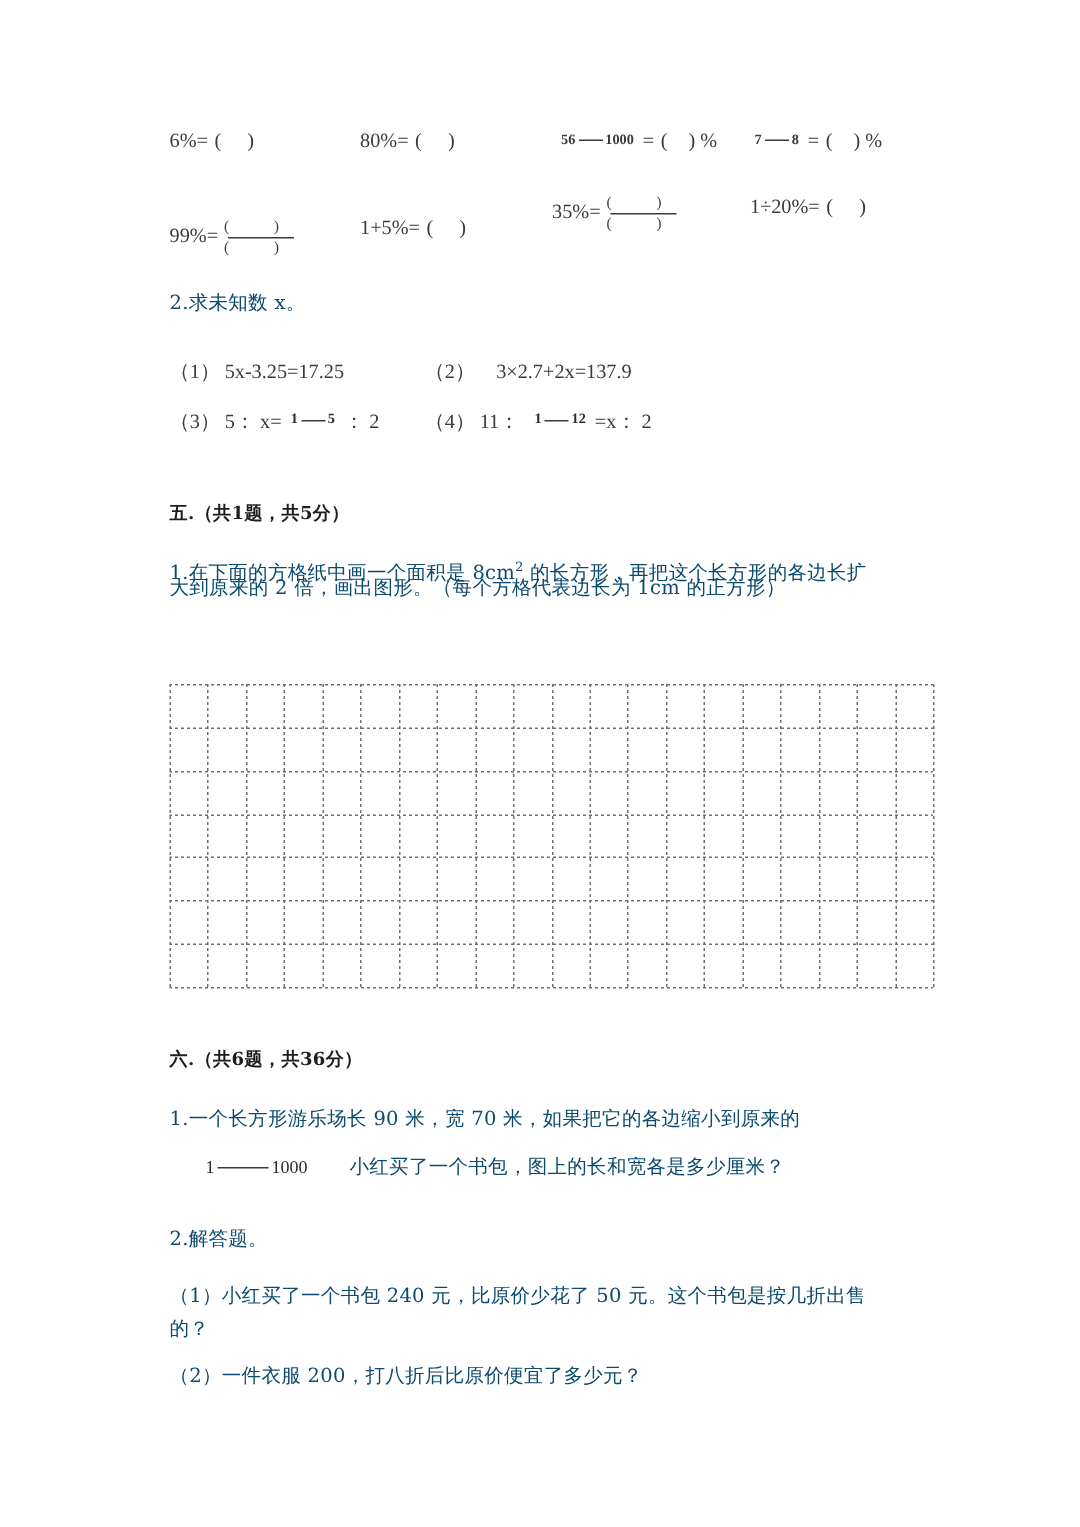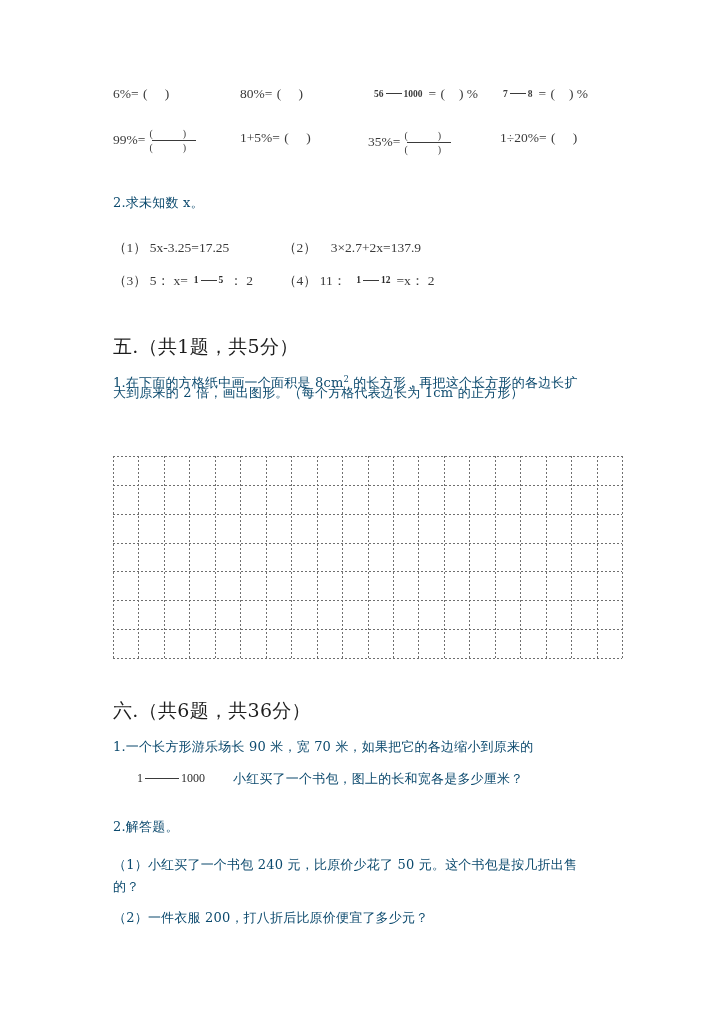--- a/index.html
+++ b/index.html
@@ -21,22 +21,22 @@
   .row {
     position: absolute;
     display: flex;
     align-items: center;
   }
   .cjk {
     font-family: "DejaVu Serif", "Liberation Serif", serif;
   }
   .sec-head {
     position: absolute;
-    font-weight: normal;
-    font-size: 19px;
+    font-weight: bold;
+    font-size: 12px;
     letter-spacing: 0.3px;
     color: #1d1d1d;
     font-family: "DejaVu Serif", "Liberation Serif", serif;
   }
   .qtext {
     position: absolute;
     font-size: 13px;
     line-height: 30px;
     color: #0c4a6e;
     font-family: "DejaVu Serif", "Liberation Serif", serif;
@@ -182,31 +182,31 @@
     <span class="expr">
       <span class="frac">
         <span class="num">7</span>
         <span class="bar"></span>
         <span class="den">8</span>
       </span><span class="paren-blank">= (</span>&nbsp;&nbsp;&nbsp;&nbsp;<span>)</span>
       <span>%</span>
     </span>
   </div>
 
-  <div class="row" style="left:113px; top:128px;">
+  <div class="row" style="left:113px; top:146px;">
     <span class="expr">
       <span>99%</span><span>=</span><span class="frac-blank">
         <span class="num">( )</span>
         <span class="bar"></span>
         <span class="den">( )</span>
       </span>
     </span>
   </div>
 
-  <div class="row" style="left:240px; top:130px;">
+  <div class="row" style="left:240px; top:144px;">
     <span class="expr">
       <span>1+5%</span><span class="paren-blank">= (</span>&nbsp;&nbsp;&nbsp;&nbsp;&nbsp;<span>)</span>
     </span>
   </div>
 
   <div class="row" style="left:368px; top:130px;">
     <span class="expr">
       <span>35%</span><span>=</span><span class="frac-blank">
         <span class="num">( )</span>
         <span class="bar"></span>

